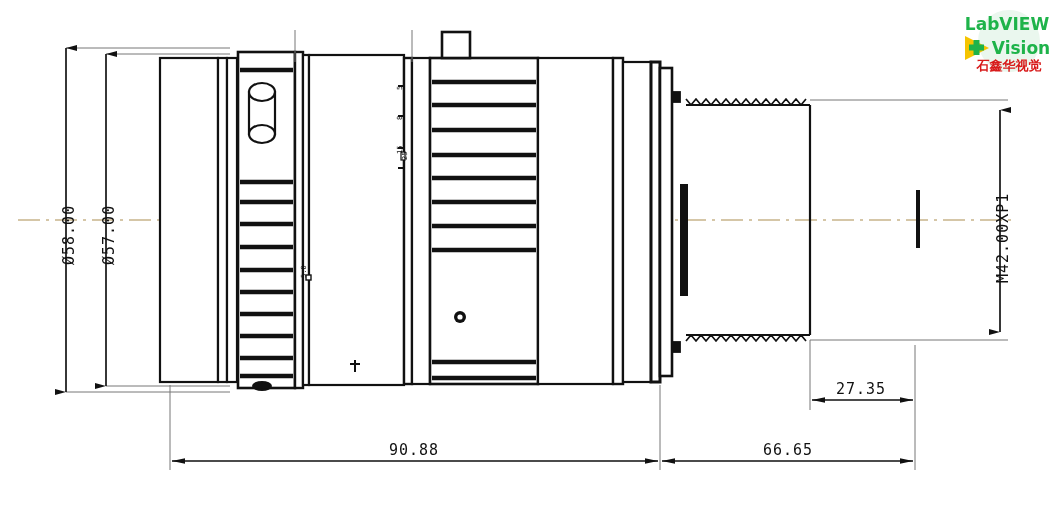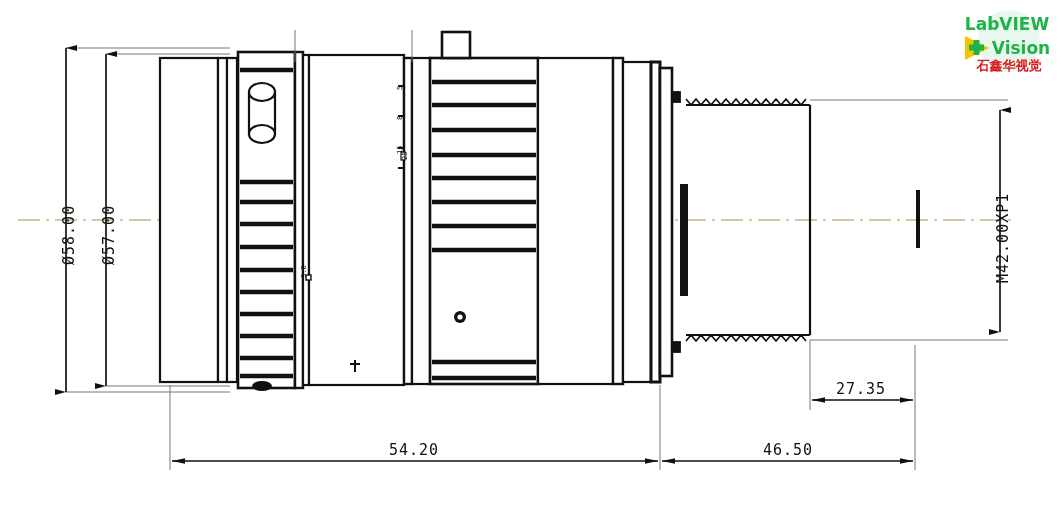--- a/index.html
+++ b/index.html
@@ -174,23 +174,23 @@
   <line x1="812" y1="400" x2="913" y2="400" stroke="#111" stroke-width="1.2" marker-end="url(#arrR)"></line>
   <line x1="913" y1="400" x2="812" y2="400" stroke="#111" stroke-width="1.2" marker-end="url(#arrR)"></line>
 </svg>
 
 <div class="dimtext vtext" style="left:60px;top:265px;transform:rotate(-90deg);">Ø58.00</div>
 
 <div class="dimtext vtext" style="left:100px;top:265px;transform:rotate(-90deg);">Ø57.00</div>
 
 <div class="dimtext vtext" style="left:994px;top:283px;transform:rotate(-90deg);">M42.00XP1</div>
 
-<div class="dimtext" style="left:389px;top:441px;">54.20</div>
-
-<div class="dimtext" style="left:763px;top:441px;">46.50</div>
+<div class="dimtext" style="left:389px;top:441px;">90.88</div>
+
+<div class="dimtext" style="left:763px;top:441px;">66.65</div>
 
 <div class="dimtext" style="left:836px;top:380px;">27.35</div>
 
 <div class="tiny vtext" style="left:396px;top:90px;transform:rotate(-90deg);">5</div>
 <div class="tiny vtext" style="left:396px;top:120px;transform:rotate(-90deg);">8</div>
 <div class="tiny vtext" style="left:396px;top:154px;transform:rotate(-90deg);">15</div>
 <div class="tiny vtext" style="left:401px;top:160px;transform:rotate(-90deg);">25</div>
 <div class="tiny vtext" style="left:300px;top:278px;transform:rotate(-90deg);">5.0</div>
 
 <div class="logo">

